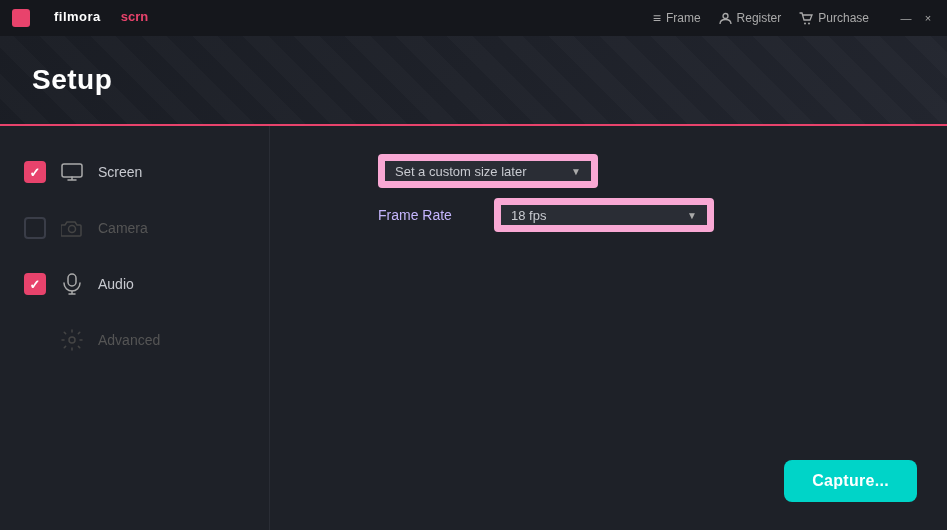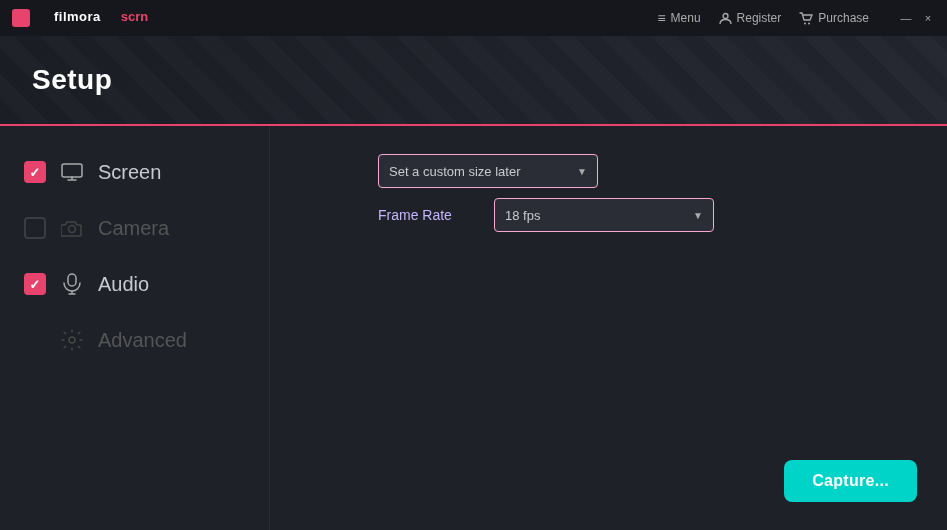--- a/index.html
+++ b/index.html
@@ -119,21 +119,21 @@
     }
     .sidebar-item {
       display: flex;
       align-items: center;
       gap: 14px;
       padding: 16px 24px;
       cursor: pointer;
       transition: background 0.15s;
     }
     .sidebar-item-label {
-      font-size: 20px;
+      font-size: 14px;
       color: #c8cad0;
     }
     .sidebar-item.disabled .sidebar-item-label { color: #555; }
     .sidebar-item.disabled .sidebar-icon { color: #555; }
 
     
     .checkbox {
       width: 22px;
       height: 22px;
       border-radius: 4px;
@@ -230,21 +230,21 @@
     }
     .setting-label {
       font-size: 14px;
       color: #c4b5fd;
       width: 100px;
     }
     .setting-dropdown {
       width: 220px;
       height: 34px;
       background: #2a2d35;
-      border: 1px solid #f9a8d4;
+      border: 7px solid #f9a8d4;
       border-radius: 4px;
       display: flex;
       align-items: center;
       padding: 0 10px;
       cursor: pointer;
       justify-content: space-between;
     }
     .setting-dropdown-text {
       font-size: 13px;
       color: #c8cad0;
@@ -279,21 +279,21 @@
 <div class="titlebar">
   <div class="logo-area">
 
     <span style="width:18px;height:18px;background:#e8436c;border-radius:3px;display:inline-block;margin-right:4px;"></span>
     <span class="logo-text">filmora</span>
     <span class="logo-scrn">scrn</span>
   </div>
   <div class="titlebar-actions">
     <div class="titlebar-btn">
       <span style="font-size:14px;">≡</span>
-      <span>Menu</span>
+      <span>Frame</span>
     </div>
     <div class="titlebar-btn">
       <span>
         <svg width="13" height="13" viewBox="0 0 13 13" fill="none">
           <circle cx="6.5" cy="4" r="2.5" stroke="#aaa" stroke-width="1.3"></circle>
           <path d="M1 12c0-3 2.5-4.5 5.5-4.5S12 9 12 12" stroke="#aaa" stroke-width="1.3"></path>
         </svg>
       </span>
       <span>Register</span>
     </div>

